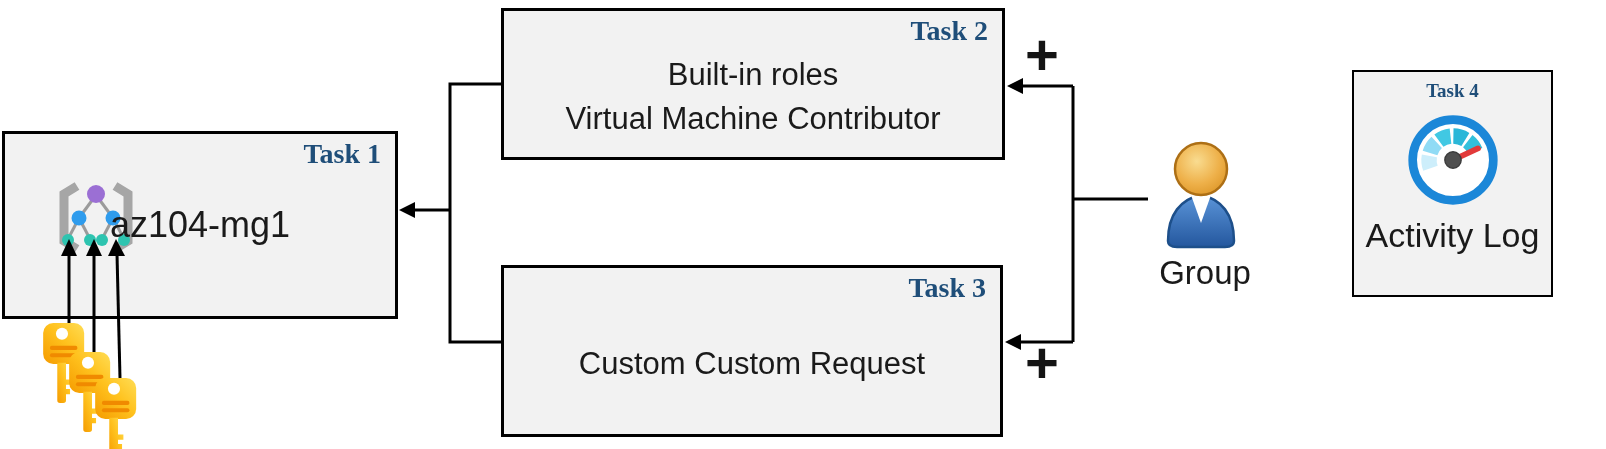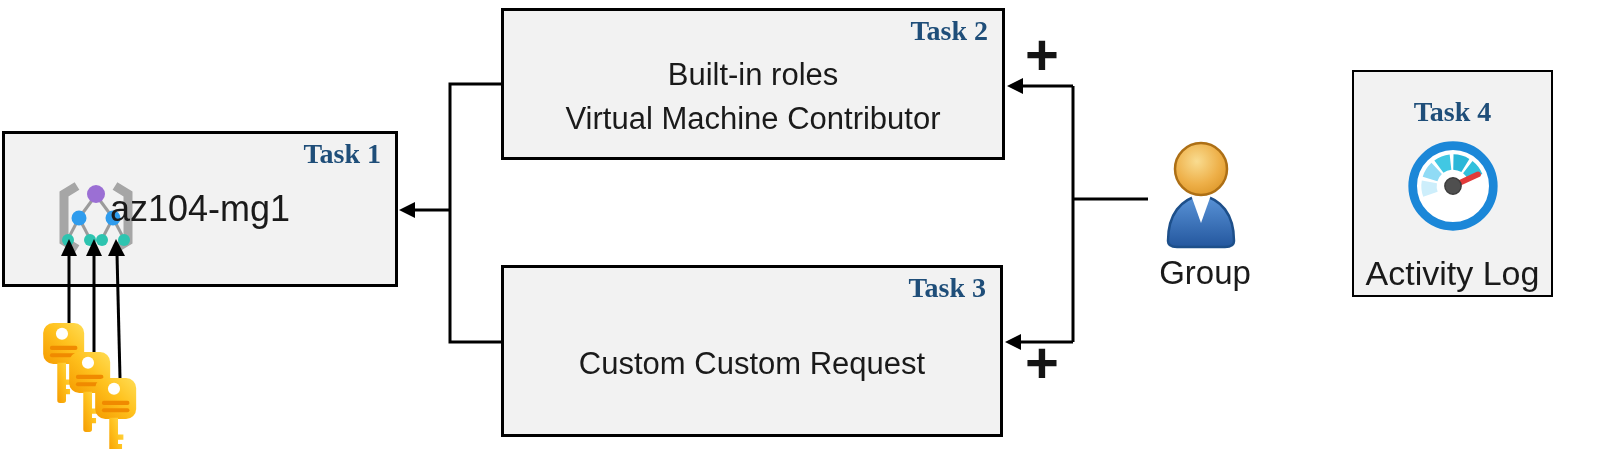--- a/index.html
+++ b/index.html
@@ -10,35 +10,35 @@
   .task-box{
     position:absolute;background:#f2f2f2;border:3px solid #000;box-sizing:border-box;
   }
   .task-label{
     position:absolute;top:4px;right:14px;font-size:28px;font-weight:bold;color:#1F4E79;font-family:Liberation Serif, serif;
   }
   .box-lines{
     position:absolute;inset:0;display:flex;flex-direction:column;align-items:center;
     justify-content:center;padding-top:26px;font-size:31px;line-height:44px;text-align:center;
   }
-  #task1{left:2px;top:131px;width:396px;height:156px;}
+  #task1{left:2px;top:131px;width:396px;height:188px;}
   #task1 .mg-icon{position:absolute;left:46px;top:47px;}
   #task1 .box-title{
     position:absolute;inset:0;display:flex;align-items:center;justify-content:center;
     font-size:36px;
   }
   #task2{left:501px;top:8px;width:504px;height:152px;}
   #task3{left:501px;top:265px;width:502px;height:172px;}
   #task4{
     left:1352px;top:70px;width:201px;height:227px;border-width:2px;
     display:flex;flex-direction:column;align-items:center;
   }
-  #task4 .task4-label{position:static;margin-top:24px;font-size:28px;font-weight:bold;color:#1F4E79;}
+  #task4 .task4-label{position:static;margin-top:8px;font-size:19px;font-weight:bold;color:#1F4E79;}
   #task4 .gauge{margin-top:10px;}
-  #task4 .box-caption{font-size:34px;margin-top:16px;}
+  #task4 .box-caption{font-size:34px;margin-top:4px;}
   .plus{
     position:absolute;font-size:58px;font-weight:bold;color:#141414;line-height:1;
     width:60px;text-align:center;
   }
   #plus-top{left:1012px;top:26px;}
   #plus-bottom{left:1012px;top:334px;}
   .person{position:absolute;left:1156px;top:137px;}
   .group-caption{
     position:absolute;left:1095px;top:250px;width:220px;text-align:center;
     font-size:33px;line-height:45px;

